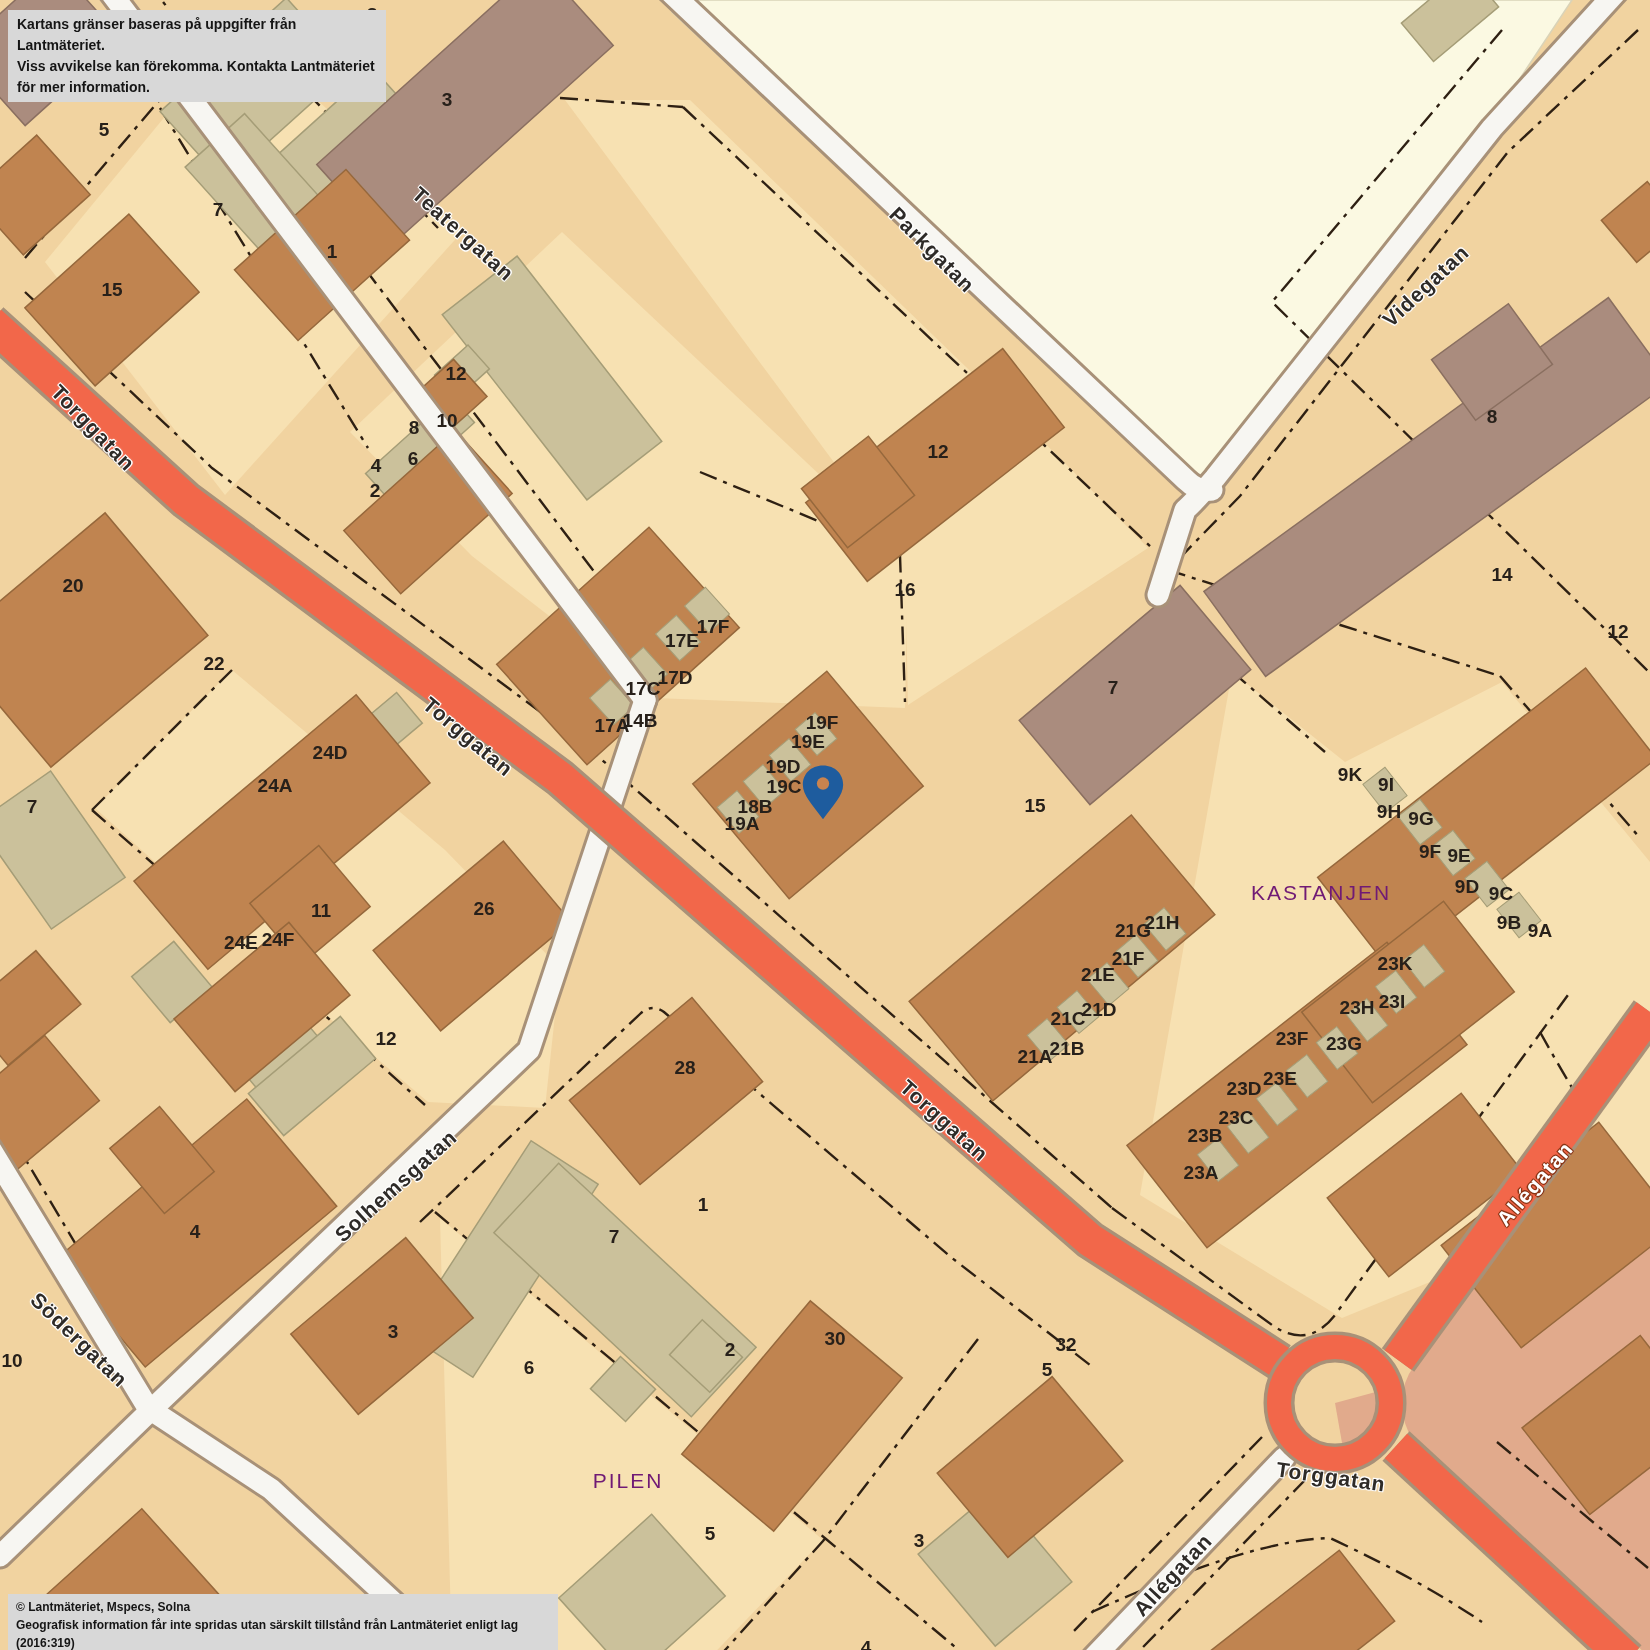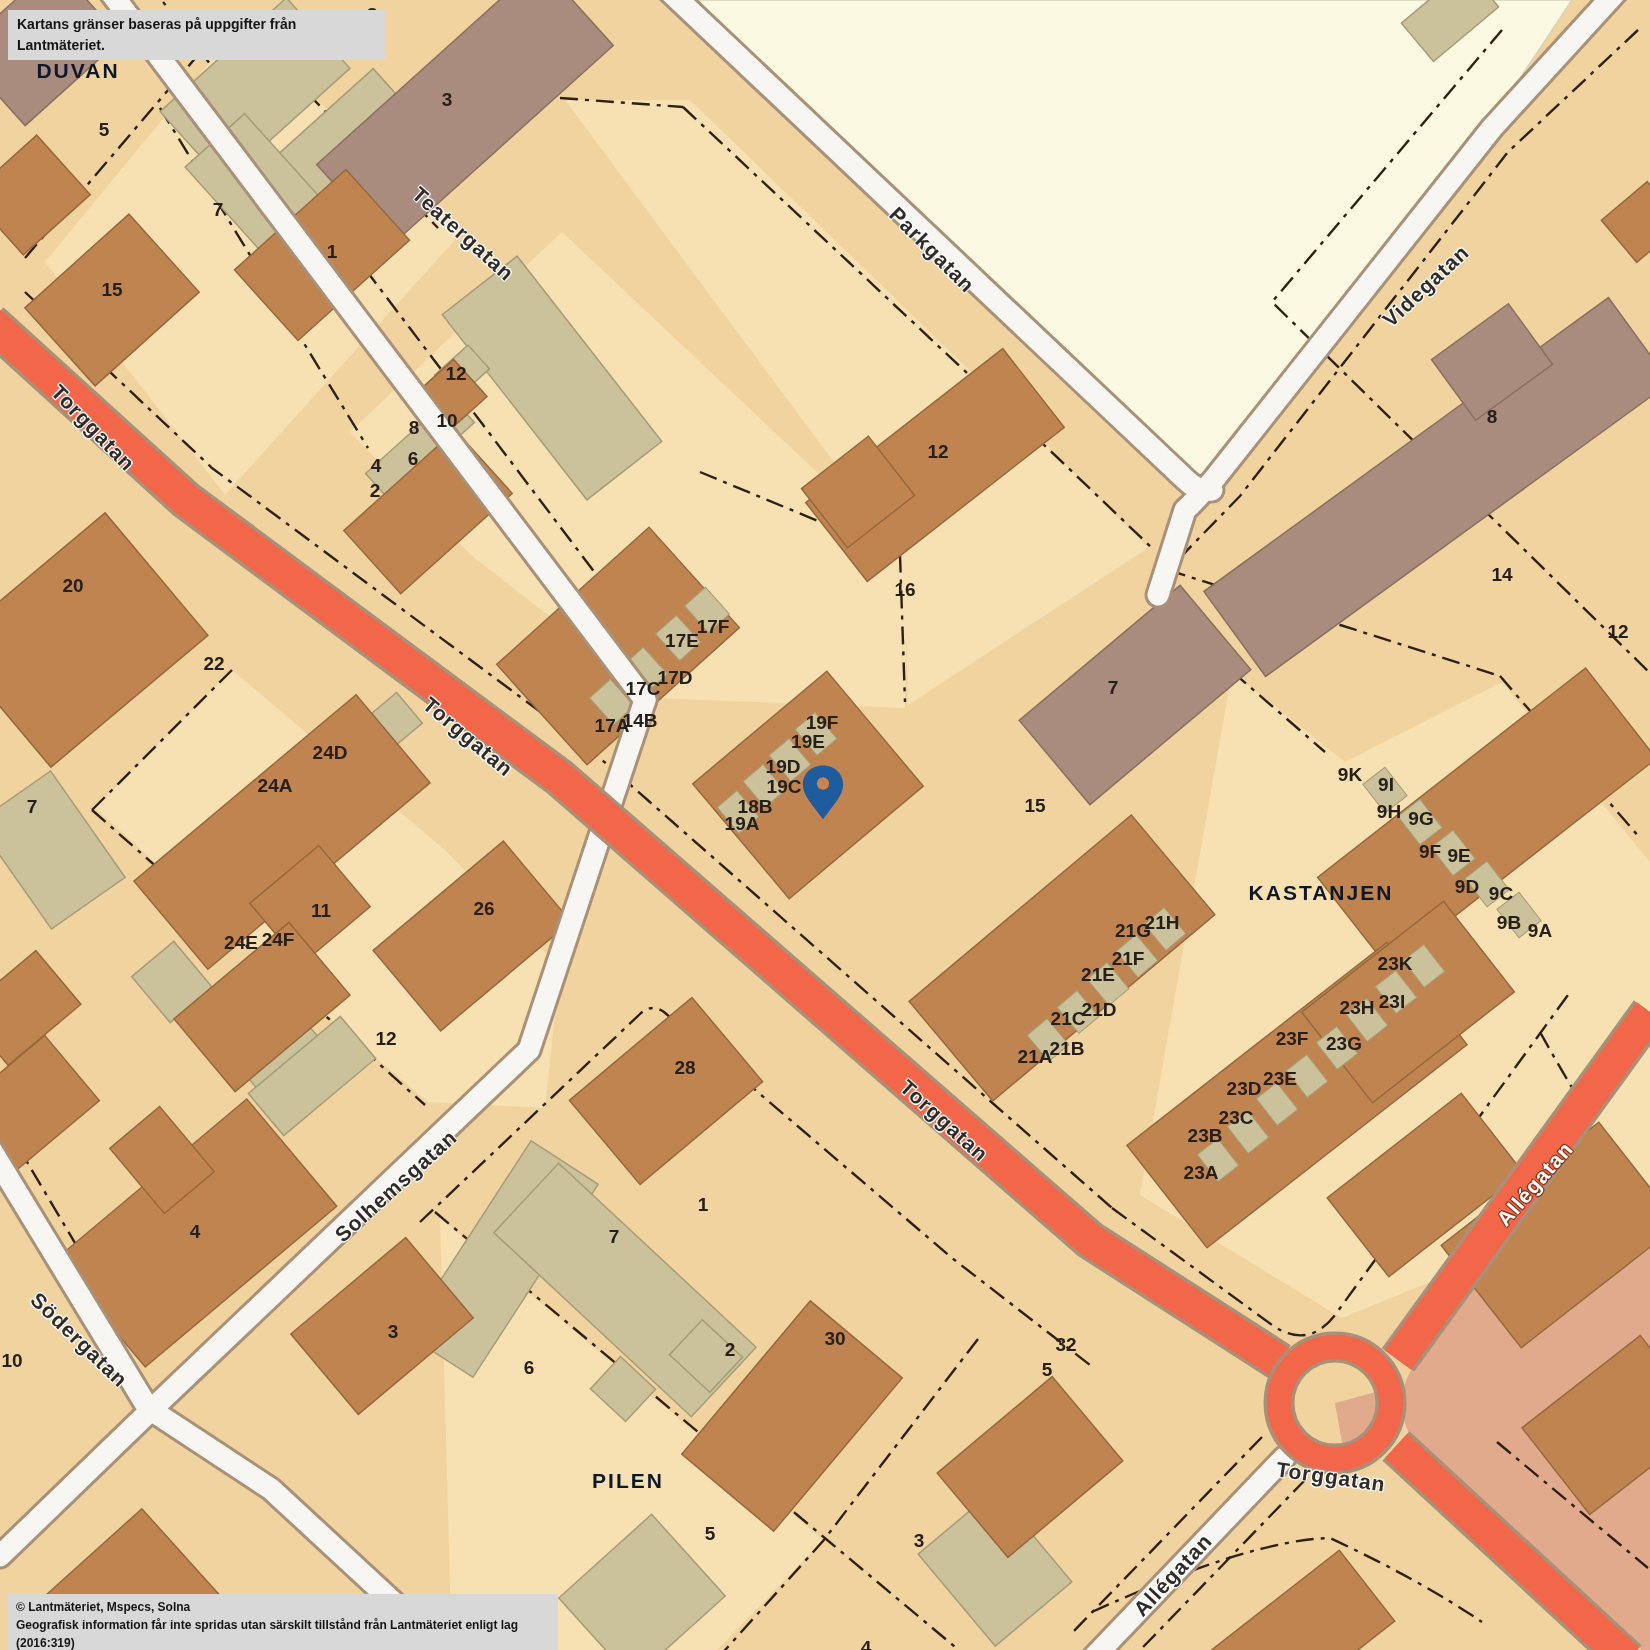--- a/index.html
+++ b/index.html
@@ -22,21 +22,21 @@
   .rbcase{fill:none;stroke:var(--road_casing);stroke-width:31}
   .rbfill{fill:none;stroke:var(--road_orange);stroke-width:24}
   .rbinner{fill:var(--background)}
   .pinbody{fill:var(--marker_blue)}
   .pinhole{fill:#c9834e}
   #labels div{position:absolute;white-space:nowrap;}
   .num{font-size:19px;font-weight:700;color:#27201a;transform:translate(-50%,-50%);}
   .street{font-size:21px;font-weight:700;letter-spacing:1px;color:#2e2b28;
           text-shadow:-1px -1px 0 #fff,1px -1px 0 #fff,-1px 1px 0 #fff,1px 1px 0 #fff,0 0 3px #fff;}
   .street.orange{color:#fff;text-shadow:-1px -1px 0 #8a3415,1px -1px 0 #8a3415,-1px 1px 0 #8a3415,1px 1px 0 #8a3415,0 0 2px #8a3415;}
-  .area{font-size:21px;font-weight:700;letter-spacing:2px;color:#0f172a;transform:translate(-50%,-50%);}
+  .area{font-size:21px;font-weight:400;letter-spacing:2px;color:#701a75;transform:translate(-50%,-50%);}
   .notice{position:absolute;background:#d8d8d8;color:#151515;font-weight:700;z-index:5;}
   #disclaimer{left:8px;top:10px;width:360px;padding:4px 9px;font-size:14px;line-height:1.5;font-stretch:condensed;}
   #attribution{left:8px;top:1594px;width:534px;padding:4px 8px;font-size:12px;line-height:1.5;}
 </style>
 </head>
 <body>
 
 <div id="stage">
 <svg id="mapsvg" width="1650" height="1650" viewBox="0 0 1650 1650">
 
@@ -307,19 +307,20 @@
       <div class="street" style="left: 79px; top: 1340px; transform: translate(-50%, -50%) rotate(44deg);">Södergatan</div>
       <div class="street orange" style="left: 1535px; top: 1184px; transform: translate(-50%, -50%) rotate(-49deg);">Allégatan</div>
       <div class="street" style="left: 1173px; top: 1575px; transform: translate(-50%, -50%) rotate(-47deg);">Allégatan</div>
       <div class="area" style="left: 78px; top: 71px;">DUVAN</div>
       <div class="area" style="left: 1321px; top: 893px;">KASTANJEN</div>
       <div class="area" style="left: 628px; top: 1481px;">PILEN</div>
     </div>
 
 <div id="disclaimer" class="notice">
   <div>Kartans gränser baseras på uppgifter från Lantmäteriet.</div>
+  <div>Viss avvikelse kan förekomma. Kontakta Lantmäteriet för mer information.</div>
 </div>
 
 <div id="attribution" class="notice">
   <div>© Lantmäteriet, Mspecs, Solna</div>
   <div>Geografisk information får inte spridas utan särskilt tillstånd från Lantmäteriet enligt lag (2016:319)</div>
 </div>
 </div>
 
 </body></html>

